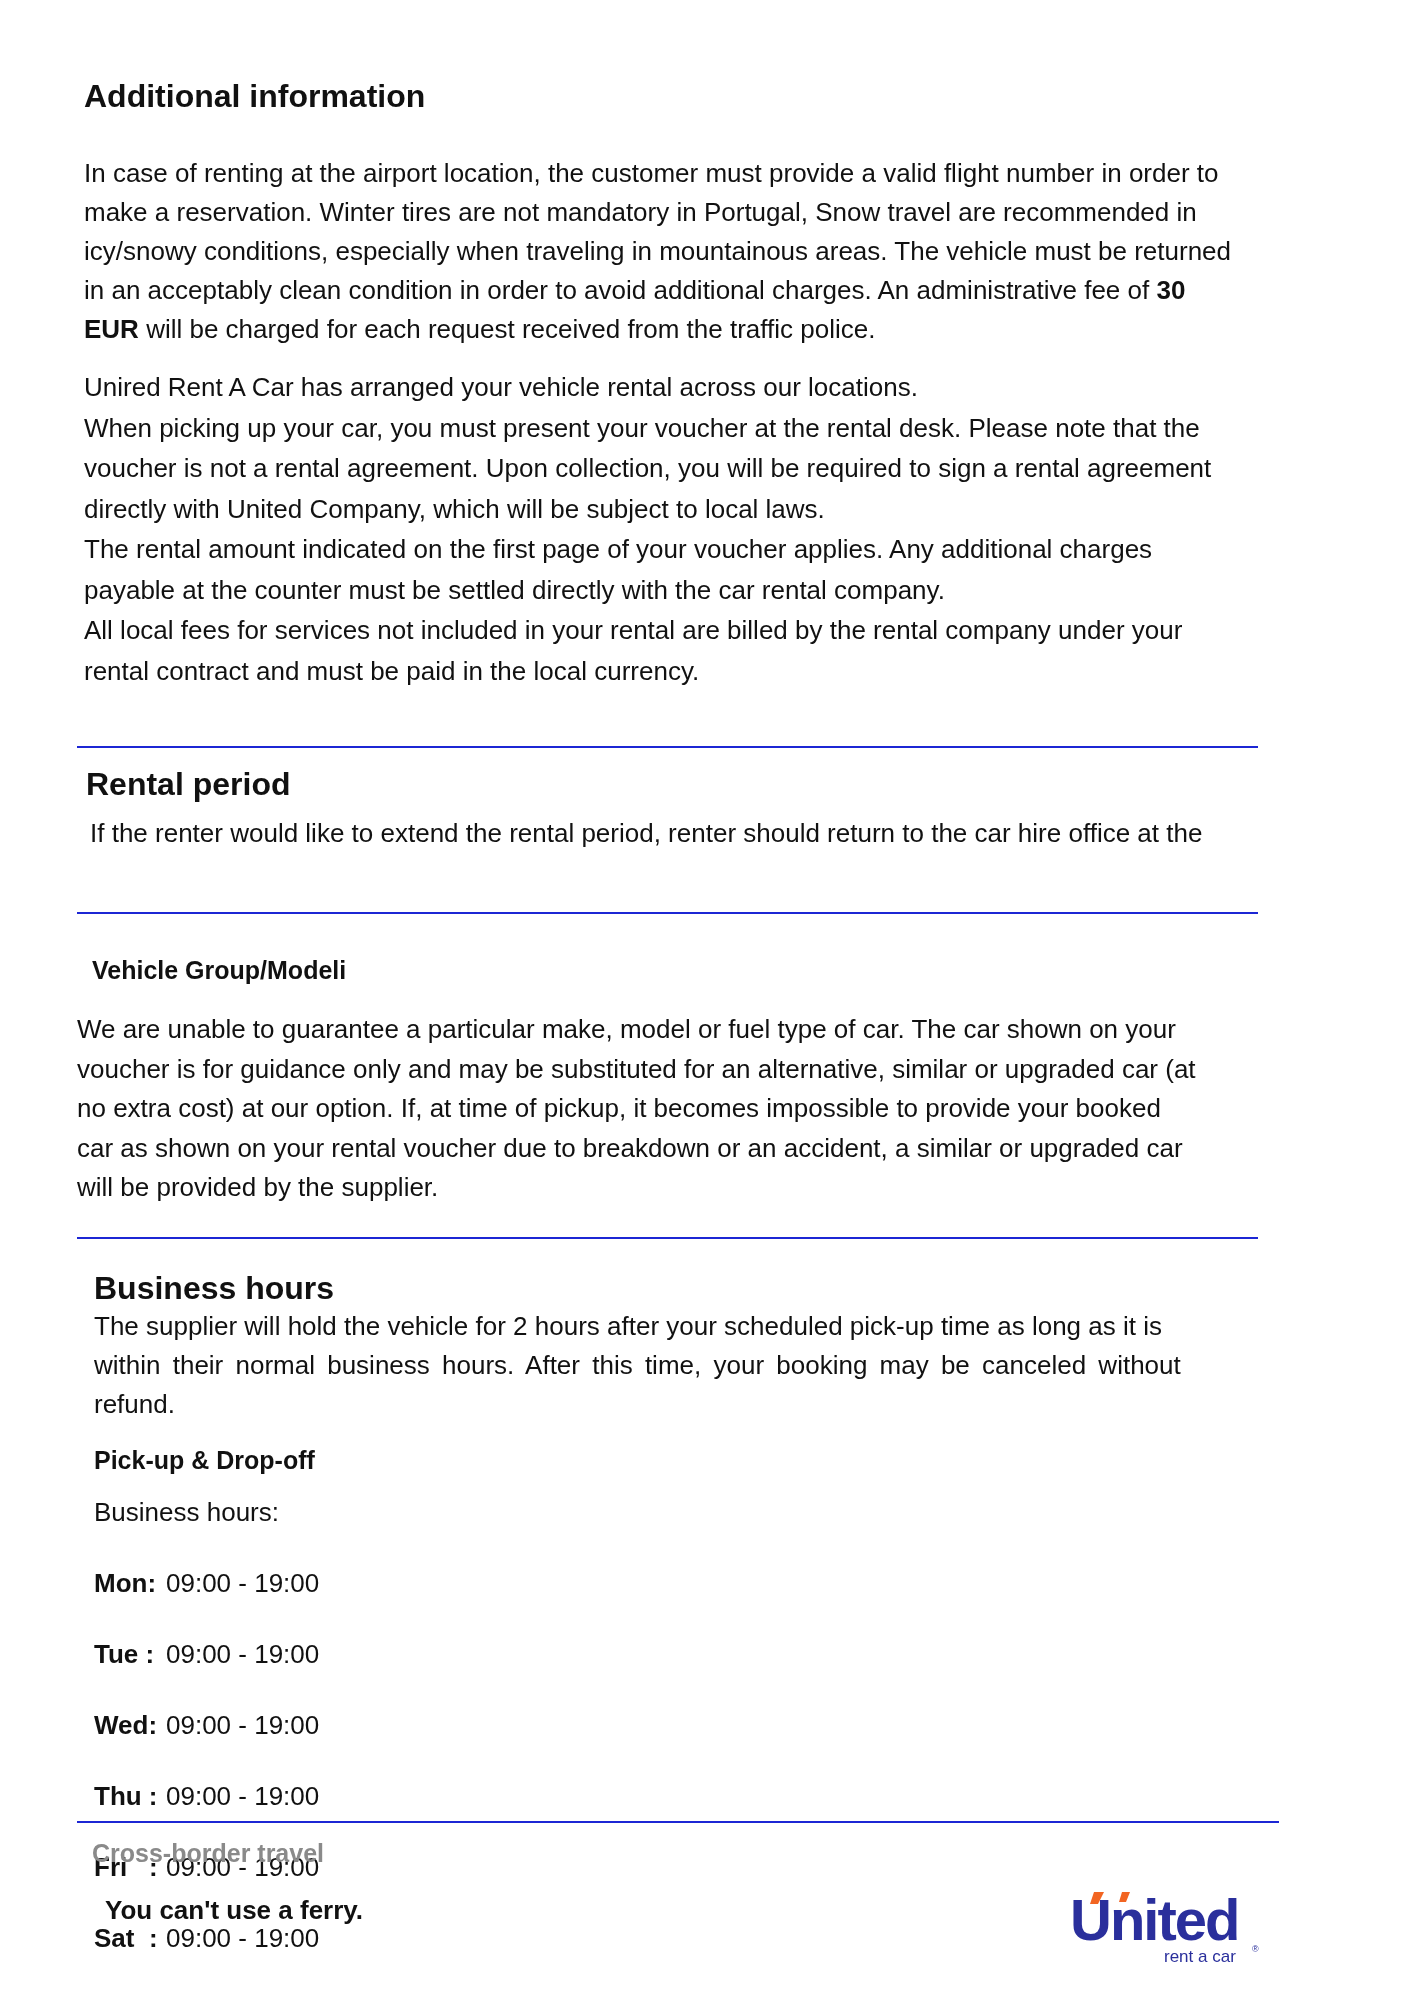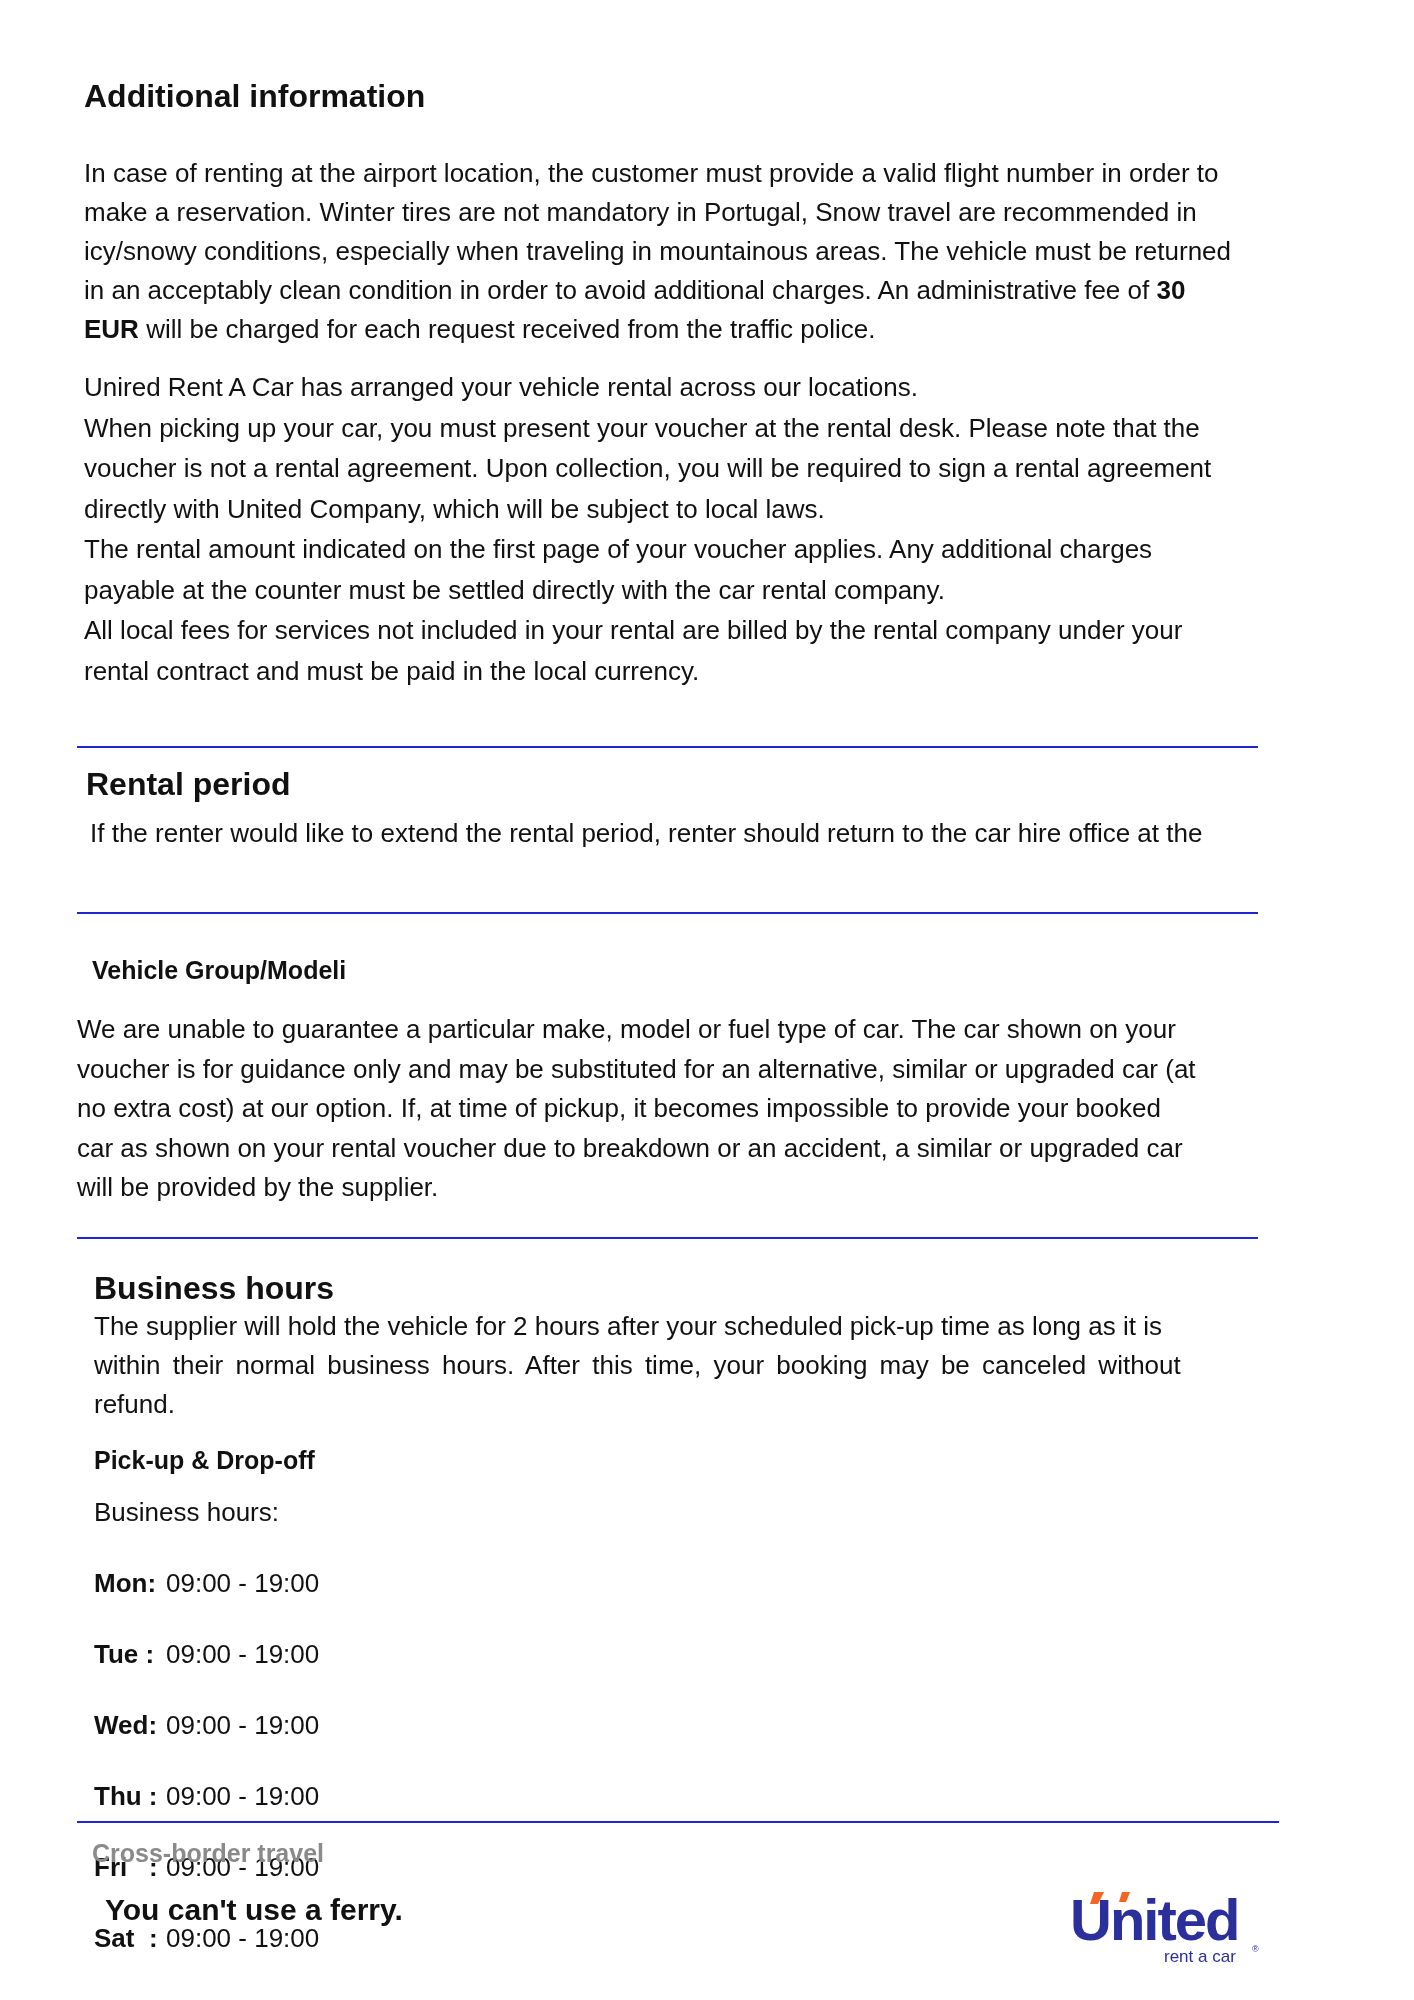--- a/index.html
+++ b/index.html
@@ -48,21 +48,21 @@
     }
     .gray-h {
       color: #8a8a8a;
       font-weight: bold;
       font-size: 25px;
       line-height: 30px;
       white-space: nowrap;
     }
     .ferry {
       font-weight: bold;
-      font-size: 30px;
+      font-size: 26px;
       line-height: 32px;
       white-space: nowrap;
     }
     .logo {
       position: absolute;
       left: 1068px;
       top: 1888px;
       width: 215px;
       height: 80px;
       text-decoration: underline;

